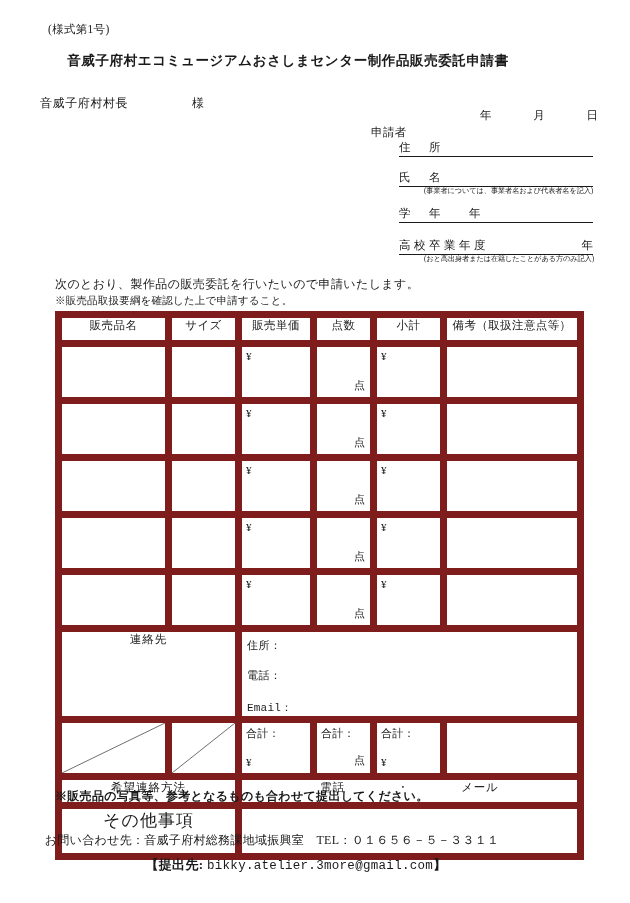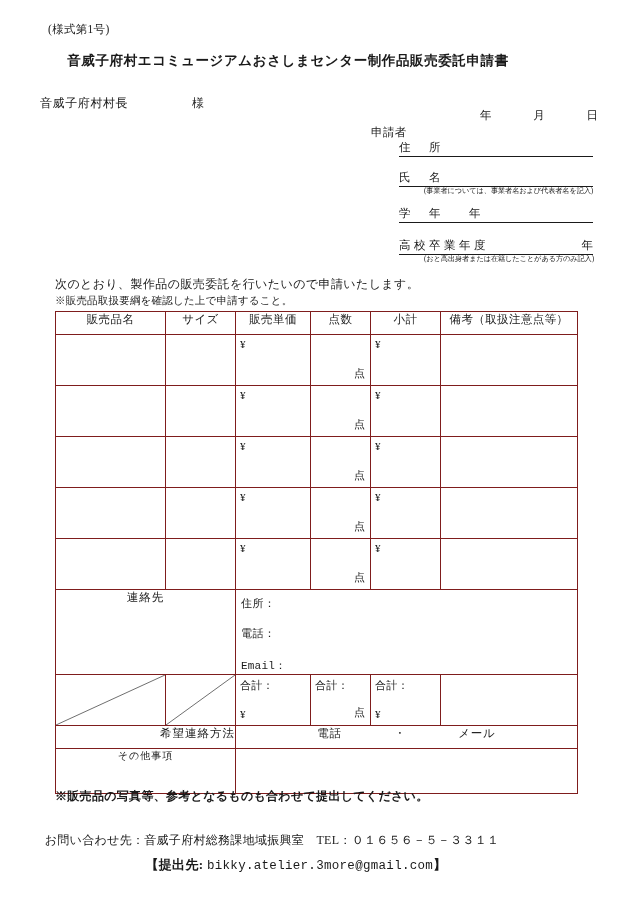--- a/index.html
+++ b/index.html
@@ -138,21 +138,21 @@
     position: absolute;
     left: 55px;
     top: 311px;
     width: 522px;
     border-collapse: collapse;
     table-layout: fixed;
     font-size: 11px;
   }
   table.form-table td,
   table.form-table th {
-    border: 1px solid #7f1d1d;
+    border: 7px solid #7f1d1d;
     padding: 0;
     font-weight: normal;
     vertical-align: top;
   }
   th.col-head {
     height: 22px;
     text-align: center;
     vertical-align: middle;
     font-size: 11.5px;
     letter-spacing: 0.4px;
@@ -221,42 +221,42 @@
   .contact-line.jp {
     font-family: "Liberation Serif", "DejaVu Serif", serif;
     font-size: 11px;
     letter-spacing: 0.5px;
   }
   #contact-address { top: 6px; }
   #contact-phone   { top: 36px; }
   #contact-email   { top: 68px; }
   td.pref-label-cell {
     height: 22px;
-    text-align: right;
+    text-align: center;
     vertical-align: middle;
     font-size: 11.5px;
     letter-spacing: 1px;
   }
   td.pref-options-cell {
     height: 22px;
     vertical-align: middle;
   }
   .pref-options {
     display: flex;
     align-items: center;
     justify-content: center;
     gap: 52px;
     font-size: 11.5px;
     letter-spacing: 0.8px;
   }
   td.other-label-cell {
     height: 44px;
     text-align: center;
     vertical-align: middle;
-    font-size: 10px;
+    font-size: 17px;
     letter-spacing: 1px;
   }
   td.other-value-cell { height: 44px; }
 
   
   .attach-note {
     position: absolute;
     left: 55px;
     top: 788px;
     font-size: 12px;

